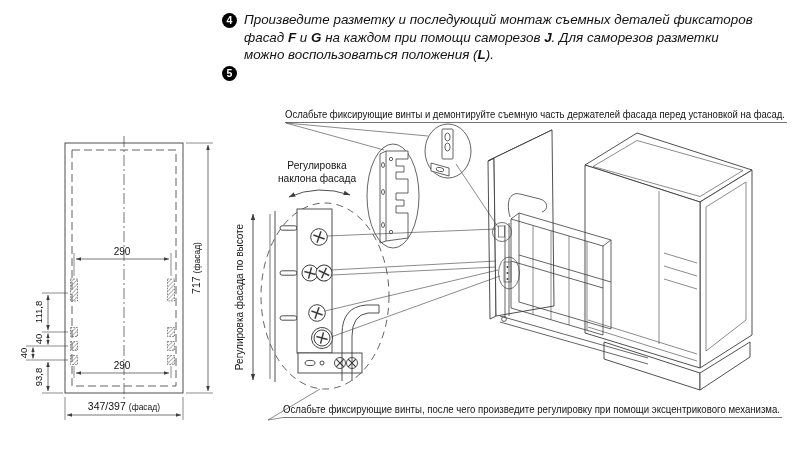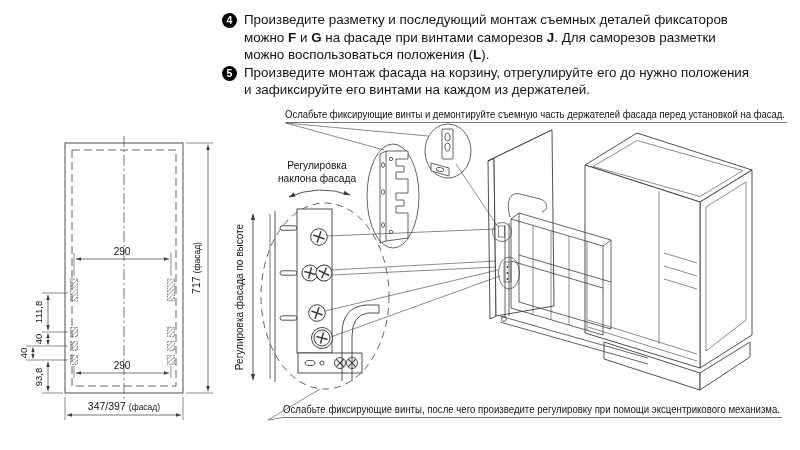--- a/index.html
+++ b/index.html
@@ -3,36 +3,35 @@
 <meta charset="utf-8">
 <style>
   html,body{margin:0;padding:0;background:#fff;}
   .page{position:relative;width:800px;height:450px;background:#fff;overflow:hidden;
         font-family:"Liberation Sans",sans-serif;color:#111;}
   .drawing-svg{position:absolute;left:0;top:0;z-index:0;}
   .instructions{position:absolute;left:222px;top:11px;width:575px;z-index:1;}
   .step{display:flex;gap:7px;align-items:flex-start;}
   .badge{flex:0 0 auto;width:15px;height:15px;border-radius:50%;background:#000;color:#fff;
          font-size:10.5px;font-weight:bold;line-height:15px;text-align:center;margin-top:2px;}
-  .step-text{margin:0;font-size:13.4px;line-height:17.5px;color:#131313;}
+  .step-text{margin:0;font-size:13.4px;line-height:17.5px;color:#131313;font-style:italic;}
   .step-text b{font-weight:bold;}
 </style>
 </head>
 <body>
 
 <div class="page">
 
   <div class="instructions">
     <div class="step">
       <span class="badge">4</span>
-      <p class="step-text"><span>Произведите разметку и последующий монтаж съемных деталей фиксаторов</span><br><span>можно </span><b>F</b><span> и </span><b>G</b><span> на фасаде при винтами саморезов </span><b>J</b><span>. Для саморезов разметки</span><br><span>можно воспользоваться положения (</span><b>L</b><span>).</span></p>
+      <p class="step-text"><span>Произведите разметку и последующий монтаж съемных деталей фиксаторов</span><br><span>фасад </span><b>F</b><span> и </span><b>G</b><span> на каждом при помощи саморезов </span><b>J</b><span>. Для саморезов разметки</span><br><span>можно воспользоваться положения (</span><b>L</b><span>).</span></p>
     </div>
     <div class="step">
       <span class="badge">5</span>
-      <p class="step-text"><span>Произведите монтаж фасада на корзину, отрегулируйте его до нужно положения</span><br><span>и зафиксируйте его винтами на каждом из держателей.</span></p>
     </div>
   </div>
 
   <svg class="drawing-svg" width="800" height="450" viewBox="0 0 800 450">
     <defs>
       <marker id="arr" viewBox="0 0 10 10" refX="9.5" refY="5" markerWidth="7.5" markerHeight="7.5" orient="auto-start-reverse">
         <path d="M0,1.6 L10,5 L0,8.4 Z" fill="#3c3c3c"></path>
       </marker>
       <pattern id="hatch" width="3" height="3" patternUnits="userSpaceOnUse" patternTransform="rotate(45)">
         <line x1="0" y1="0" x2="0" y2="3" stroke="#666" stroke-width="1"></line>

